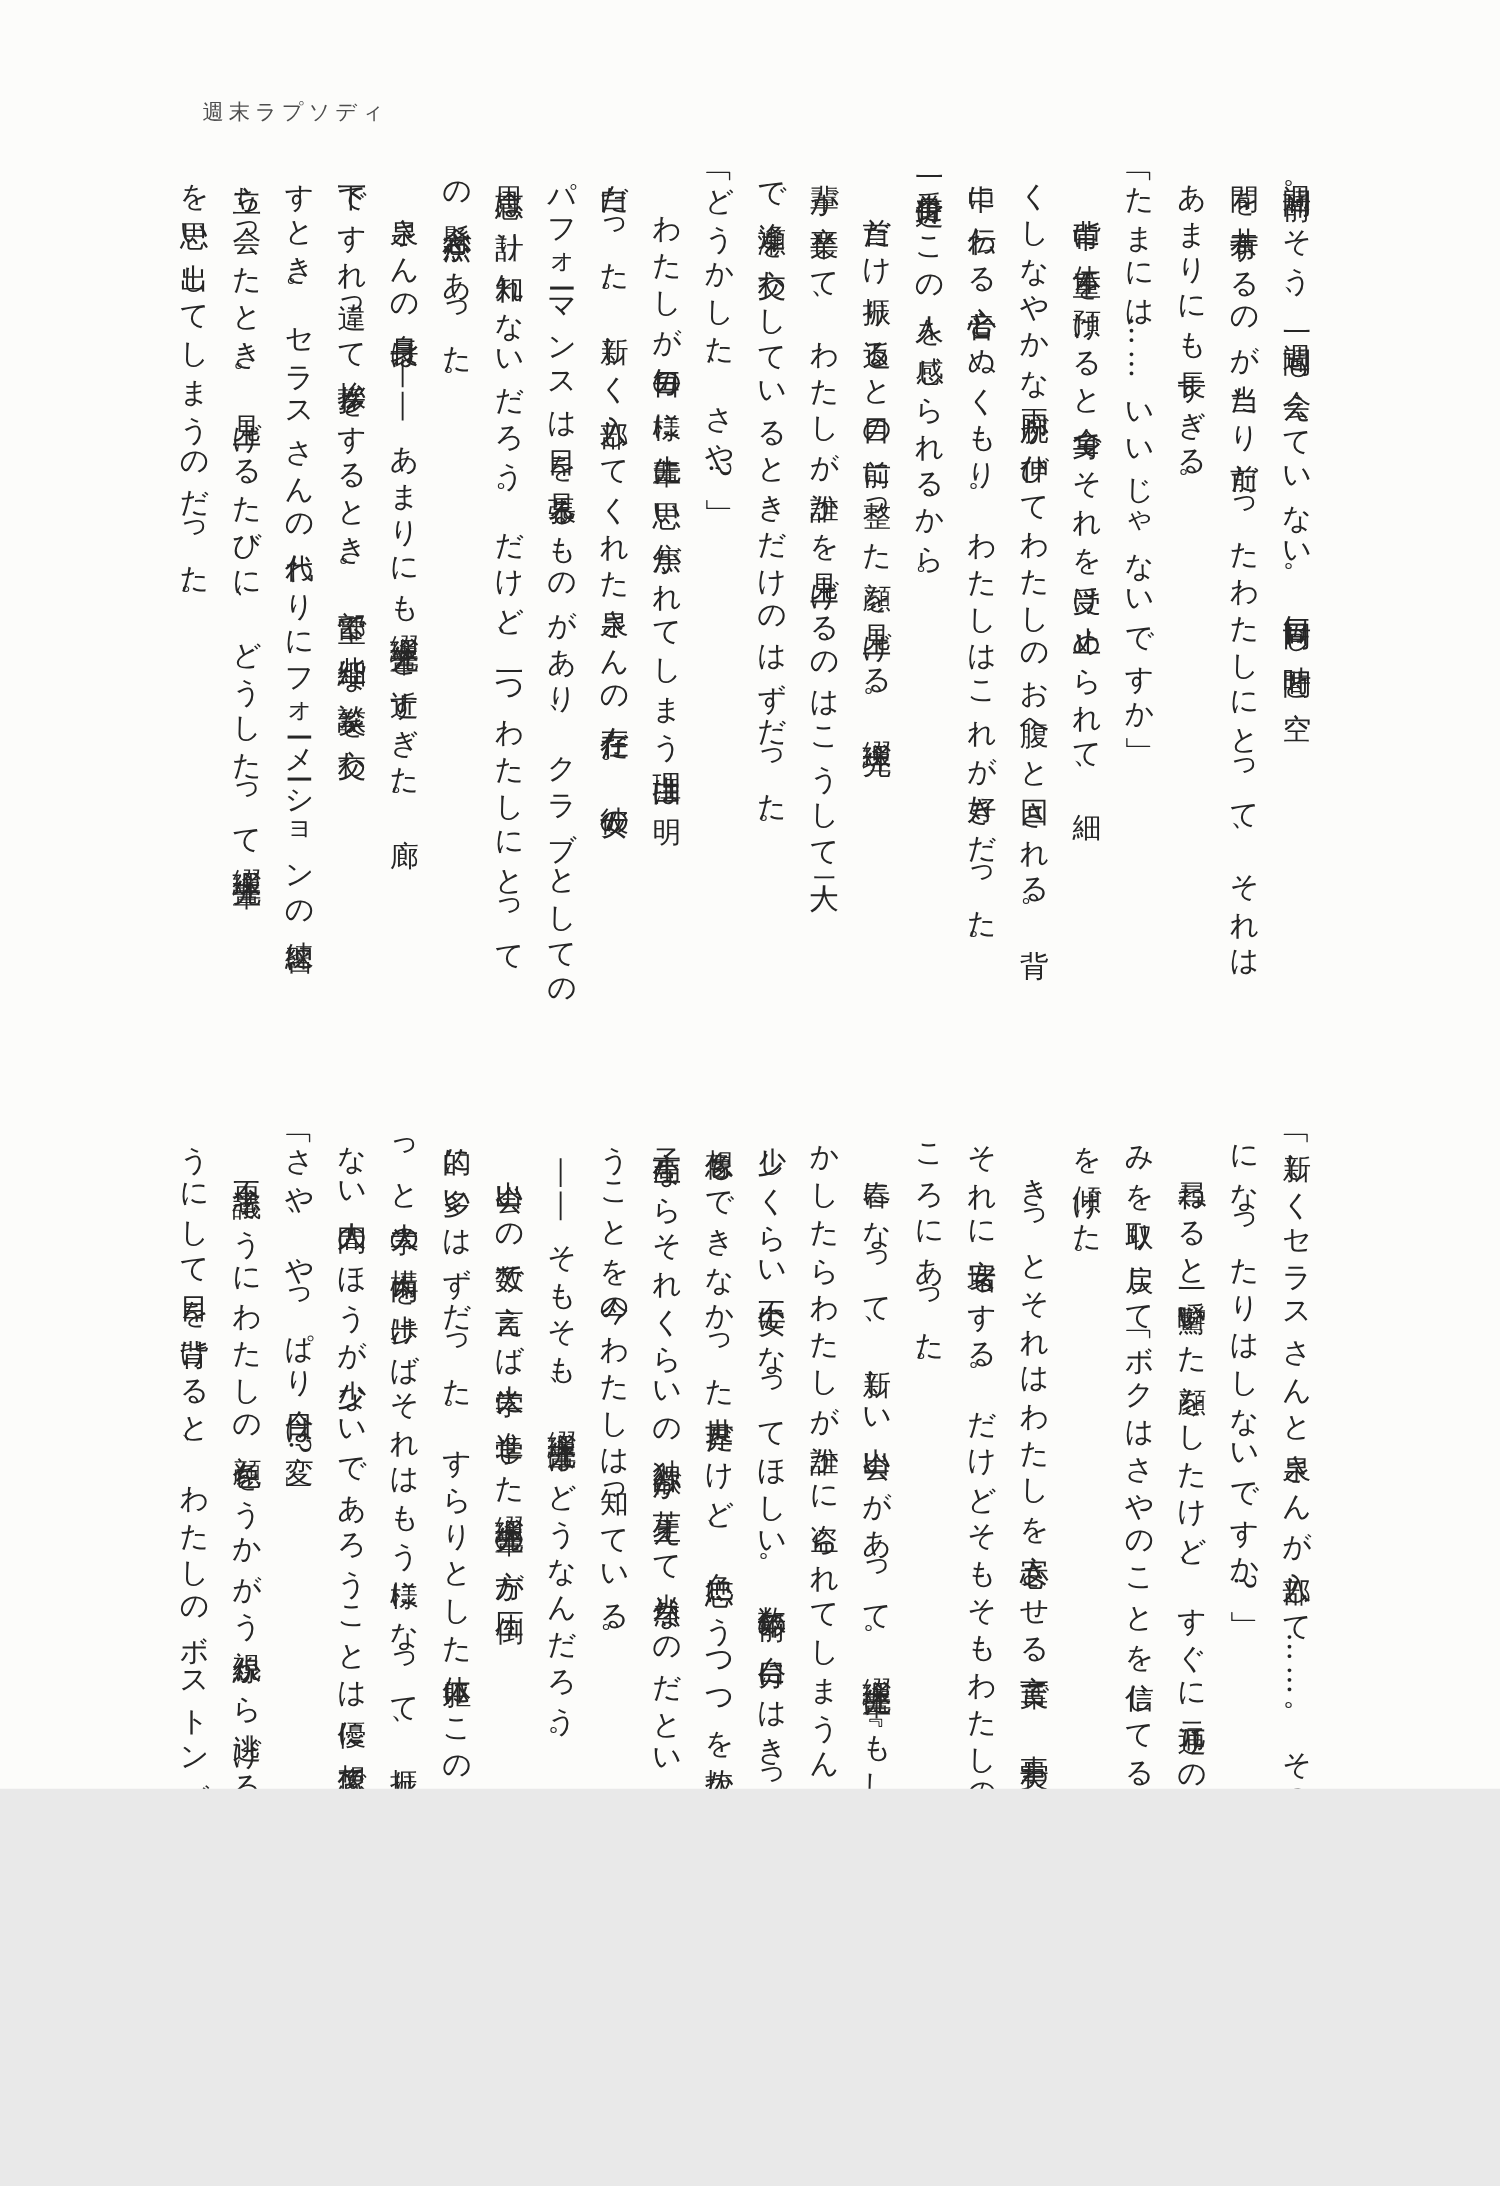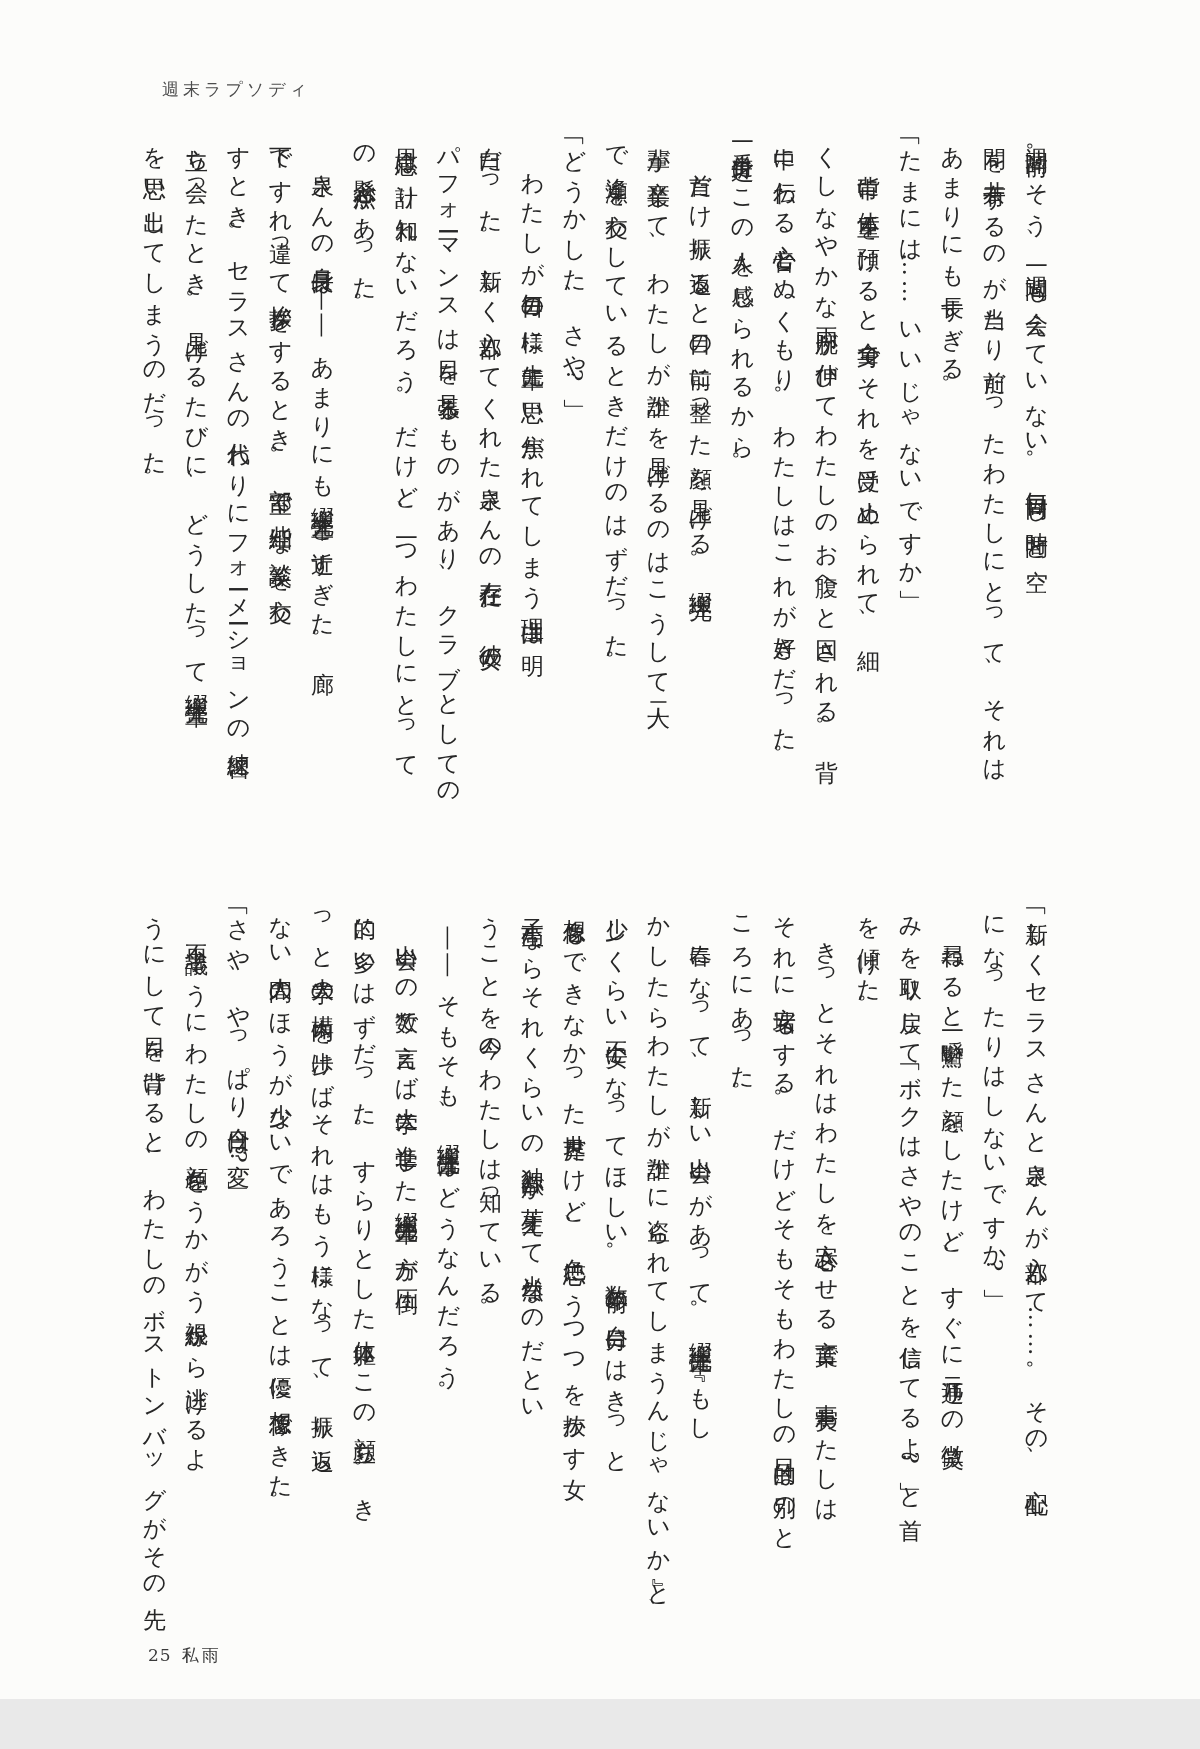--- a/index.html
+++ b/index.html
@@ -3,21 +3,21 @@
 <meta charset="utf-8">
 <style>
   html,body{margin:0;padding:0;}
   body{
     width:1200px;height:1749px;
     background:#e9e9e9;
     font-family:"DejaVu Serif","Liberation Serif",serif;
   }
   .page{
     position:relative;
-    width:1200px;height:1699px;
+    width:1200px;height:1431px;
     background:#fcfcfa;
     overflow:hidden;
     color:#2b2b2b;
   }
   .running-header{
     position:absolute;
     left:162px;top:78px;
     font-size:17px;
     letter-spacing:4px;
     color:#4d4d4d;

